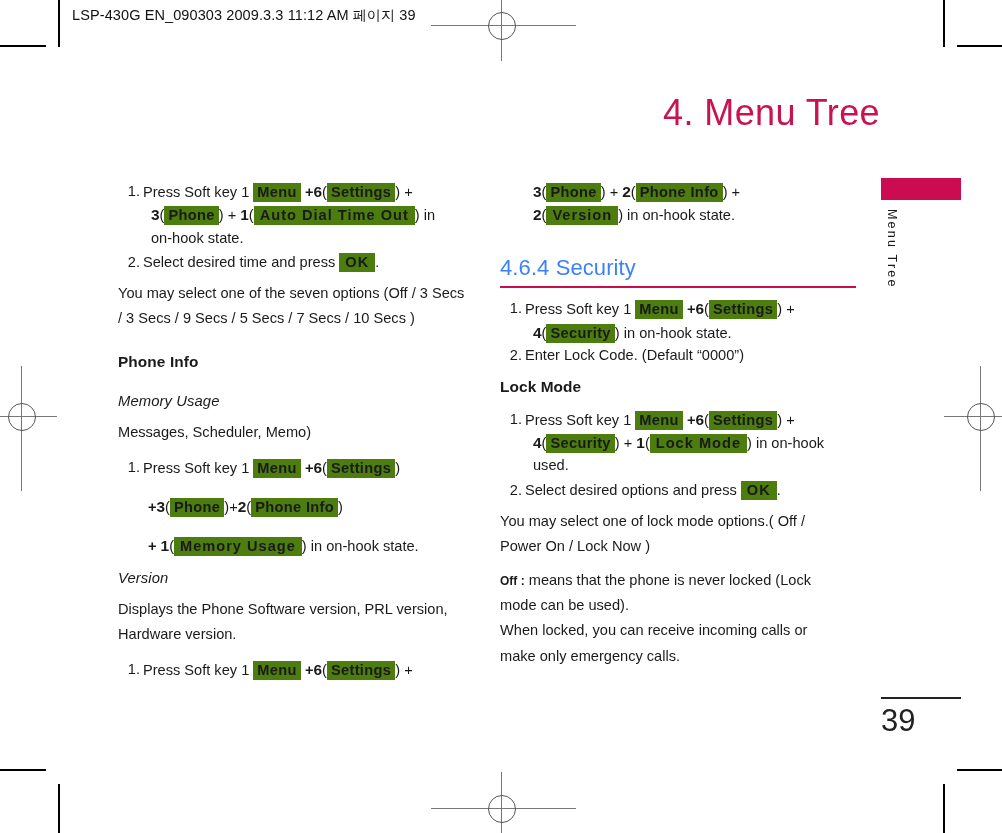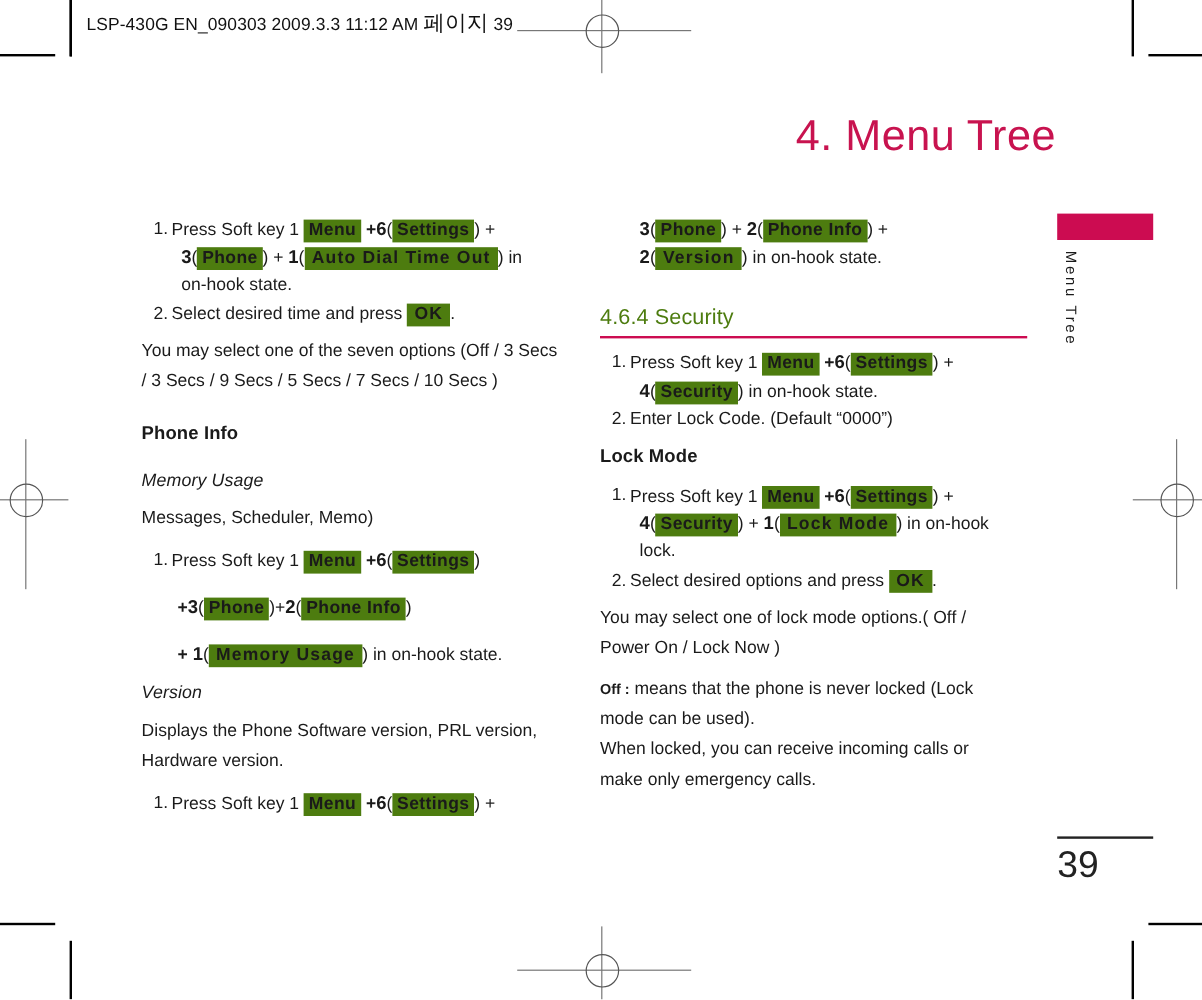--- a/index.html
+++ b/index.html
@@ -60,21 +60,21 @@
   .doc-header {
     position: absolute;
     left: 72px;
     top: 7px;
     font-size: 14.5px;
     letter-spacing: 0.1px;
     color: #111;
     white-space: nowrap;
     font-family: "Liberation Sans", sans-serif;
   }
-  .doc-header .kr { font-size: 18px; }
+  .doc-header .kr { font-size: 14px; }
 
   
   .page-title {
     position: absolute;
     right: 122px;
     top: 92px;
     font-size: 36px;
     color: #c8134f;
     font-weight: 400;
     letter-spacing: 0.4px;
@@ -134,22 +134,22 @@
     margin: 0;
     letter-spacing: 0.1px;
   }
   .h-ital {
     font-style: italic;
     font-size: 14.8px;
     margin: 0;
     letter-spacing: 0.1px;
   }
   .h-section {
-    color: #4d7c0f;
-    font-size: 18px;
+    color: #3b82f6;
+    font-size: 22px;
     margin: 0 0 2px 0;
     letter-spacing: 0.1px;
   }
   .h-section-rule {
     height: 2px;
     background: #cc0c51;
     width: 100%;
     margin-bottom: 9px;
   }
 
@@ -345,21 +345,21 @@
       <span class="num">1.</span>
       <span>Press Soft key 1</span>
       <span class="chip">Menu</span>
       <span class="plus">+</span><span class="digit">6</span>(<span class="chip">Settings</span><span>) +</span>
     </div>
 
     <div class="cont">
       <span class="digit">4</span>(<span class="chip">Security</span><span>) + </span><span class="digit">1</span>(<span class="chip wide">Lock Mode</span><span>) in on-hook</span>
     </div>
 
-    <div class="cont">lock.</div>
+    <div class="cont">used.</div>
 
     <div class="step" style="margin-top:2px;">
       <span class="num">2.</span>
       <span>Select desired options and press</span>
       <span class="chip wide">OK</span><span>.</span>
     </div>
 
     <div class="spacer-sm"></div>
     <div class="para">You may select one of lock mode options.( Off /</div>
     <div class="para">Power On / Lock Now )</div>

